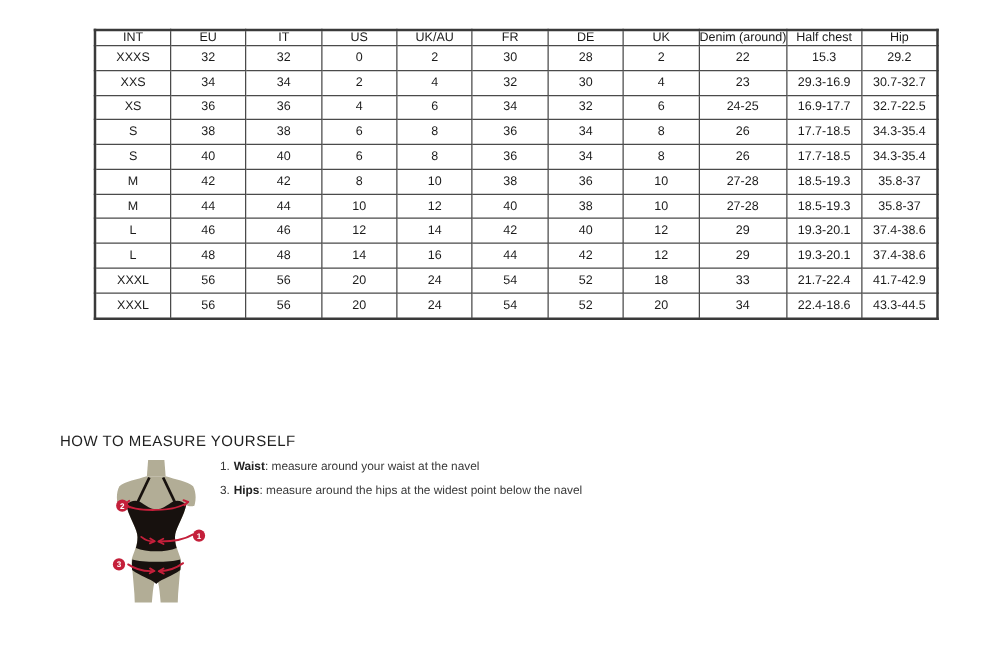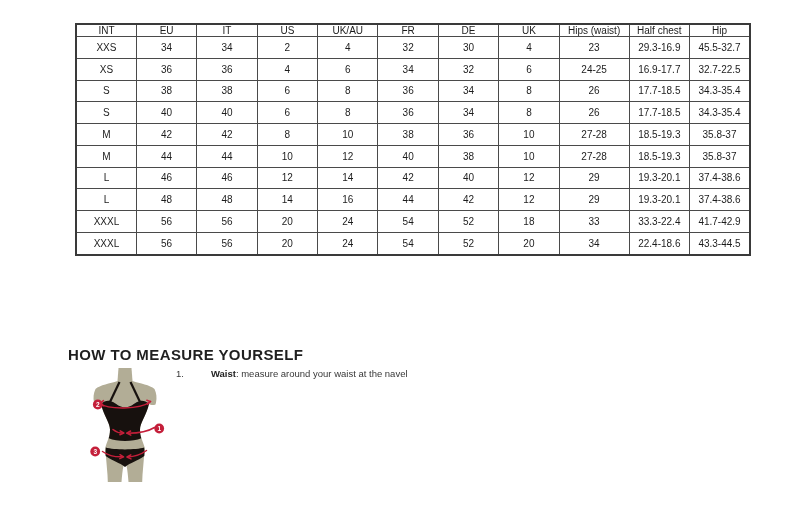--- a/index.html
+++ b/index.html
@@ -34,45 +34,45 @@
     font-weight: normal;
     padding: 0;
     white-space: nowrap;
     overflow: hidden;
   }
   .col-denim { width: 70px; }
 
   
   .measure-title {
     position: absolute;
-    left: 68px;
+    left: 48px;
     top: 346px;
-    font-size: 15px;
-    font-weight: bold;
+    font-size: 12px;
+    font-weight: normal;
     letter-spacing: 0.4px;
     color: #1f1f1f;
   }
   .measure-figure {
     position: absolute;
     left: 80px;
     top: 366px;
     width: 104px;
     height: 120px;
   }
   .instructions {
     position: absolute;
     left: 176px;
     top: 369px;
     font-size: 9.5px;
     color: #383838;
     line-height: 10px;
   }
   .instr { margin-bottom: 8.5px; white-space: nowrap; }
   .instr .num { margin-right: 3px; }
-  .instr b { color: #222222; margin-left: 24px; }
+  .instr b { color: #222222; }
 </style>
 </head>
 <body>
 
 <table class="size-table">
   <colgroup>
     <col>
       <col>
       <col>
       <col>
@@ -87,38 +87,51 @@
   <thead>
     <tr id="size-head">
         <th>INT</th>
         <th>EU</th>
         <th>IT</th>
         <th>US</th>
         <th>UK/AU</th>
         <th>FR</th>
         <th>DE</th>
         <th>UK</th>
-        <th>Hips (waist)</th>
+        <th>Denim (around)</th>
         <th>Half chest</th>
         <th>Hip</th>
       </tr>
   </thead>
   <tbody id="size-body">
+      <tr>
+        <td>XXXS</td>
+        <td>32</td>
+        <td>32</td>
+        <td>0</td>
+        <td>2</td>
+        <td>30</td>
+        <td>28</td>
+        <td>2</td>
+        <td>22</td>
+        <td>15.3</td>
+        <td>29.2</td>
+      </tr>
       <tr>
         <td>XXS</td>
         <td>34</td>
         <td>34</td>
         <td>2</td>
         <td>4</td>
         <td>32</td>
         <td>30</td>
         <td>4</td>
         <td>23</td>
         <td>29.3-16.9</td>
-        <td>45.5-32.7</td>
+        <td>30.7-32.7</td>
       </tr>
       <tr>
         <td>XS</td>
         <td>36</td>
         <td>36</td>
         <td>4</td>
         <td>6</td>
         <td>34</td>
         <td>32</td>
         <td>6</td>
@@ -207,21 +220,21 @@
       <tr>
         <td>XXXL</td>
         <td>56</td>
         <td>56</td>
         <td>20</td>
         <td>24</td>
         <td>54</td>
         <td>52</td>
         <td>18</td>
         <td>33</td>
-        <td>33.3-22.4</td>
+        <td>21.7-22.4</td>
         <td>41.7-42.9</td>
       </tr>
       <tr>
         <td>XXXL</td>
         <td>56</td>
         <td>56</td>
         <td>20</td>
         <td>24</td>
         <td>54</td>
         <td>52</td>
@@ -326,13 +339,16 @@
       <circle cx="15.2" cy="85.5" r="4.9" fill="#c41f3a"></circle>
       <text x="15.2" y="87.9" fill="#ffffff">3</text>
     </g>
   </g>
 </svg>
 
 <div class="instructions">
   <div class="instr">
     <span class="num">1.</span><b>Waist</b><span>: measure around your waist at the navel</span>
   </div>
+  <div class="instr">
+    <span class="num">3.</span><b>Hips</b><span>: measure around the hips at the widest point below the navel</span>
+  </div>
 </div>
 
 </body></html>

